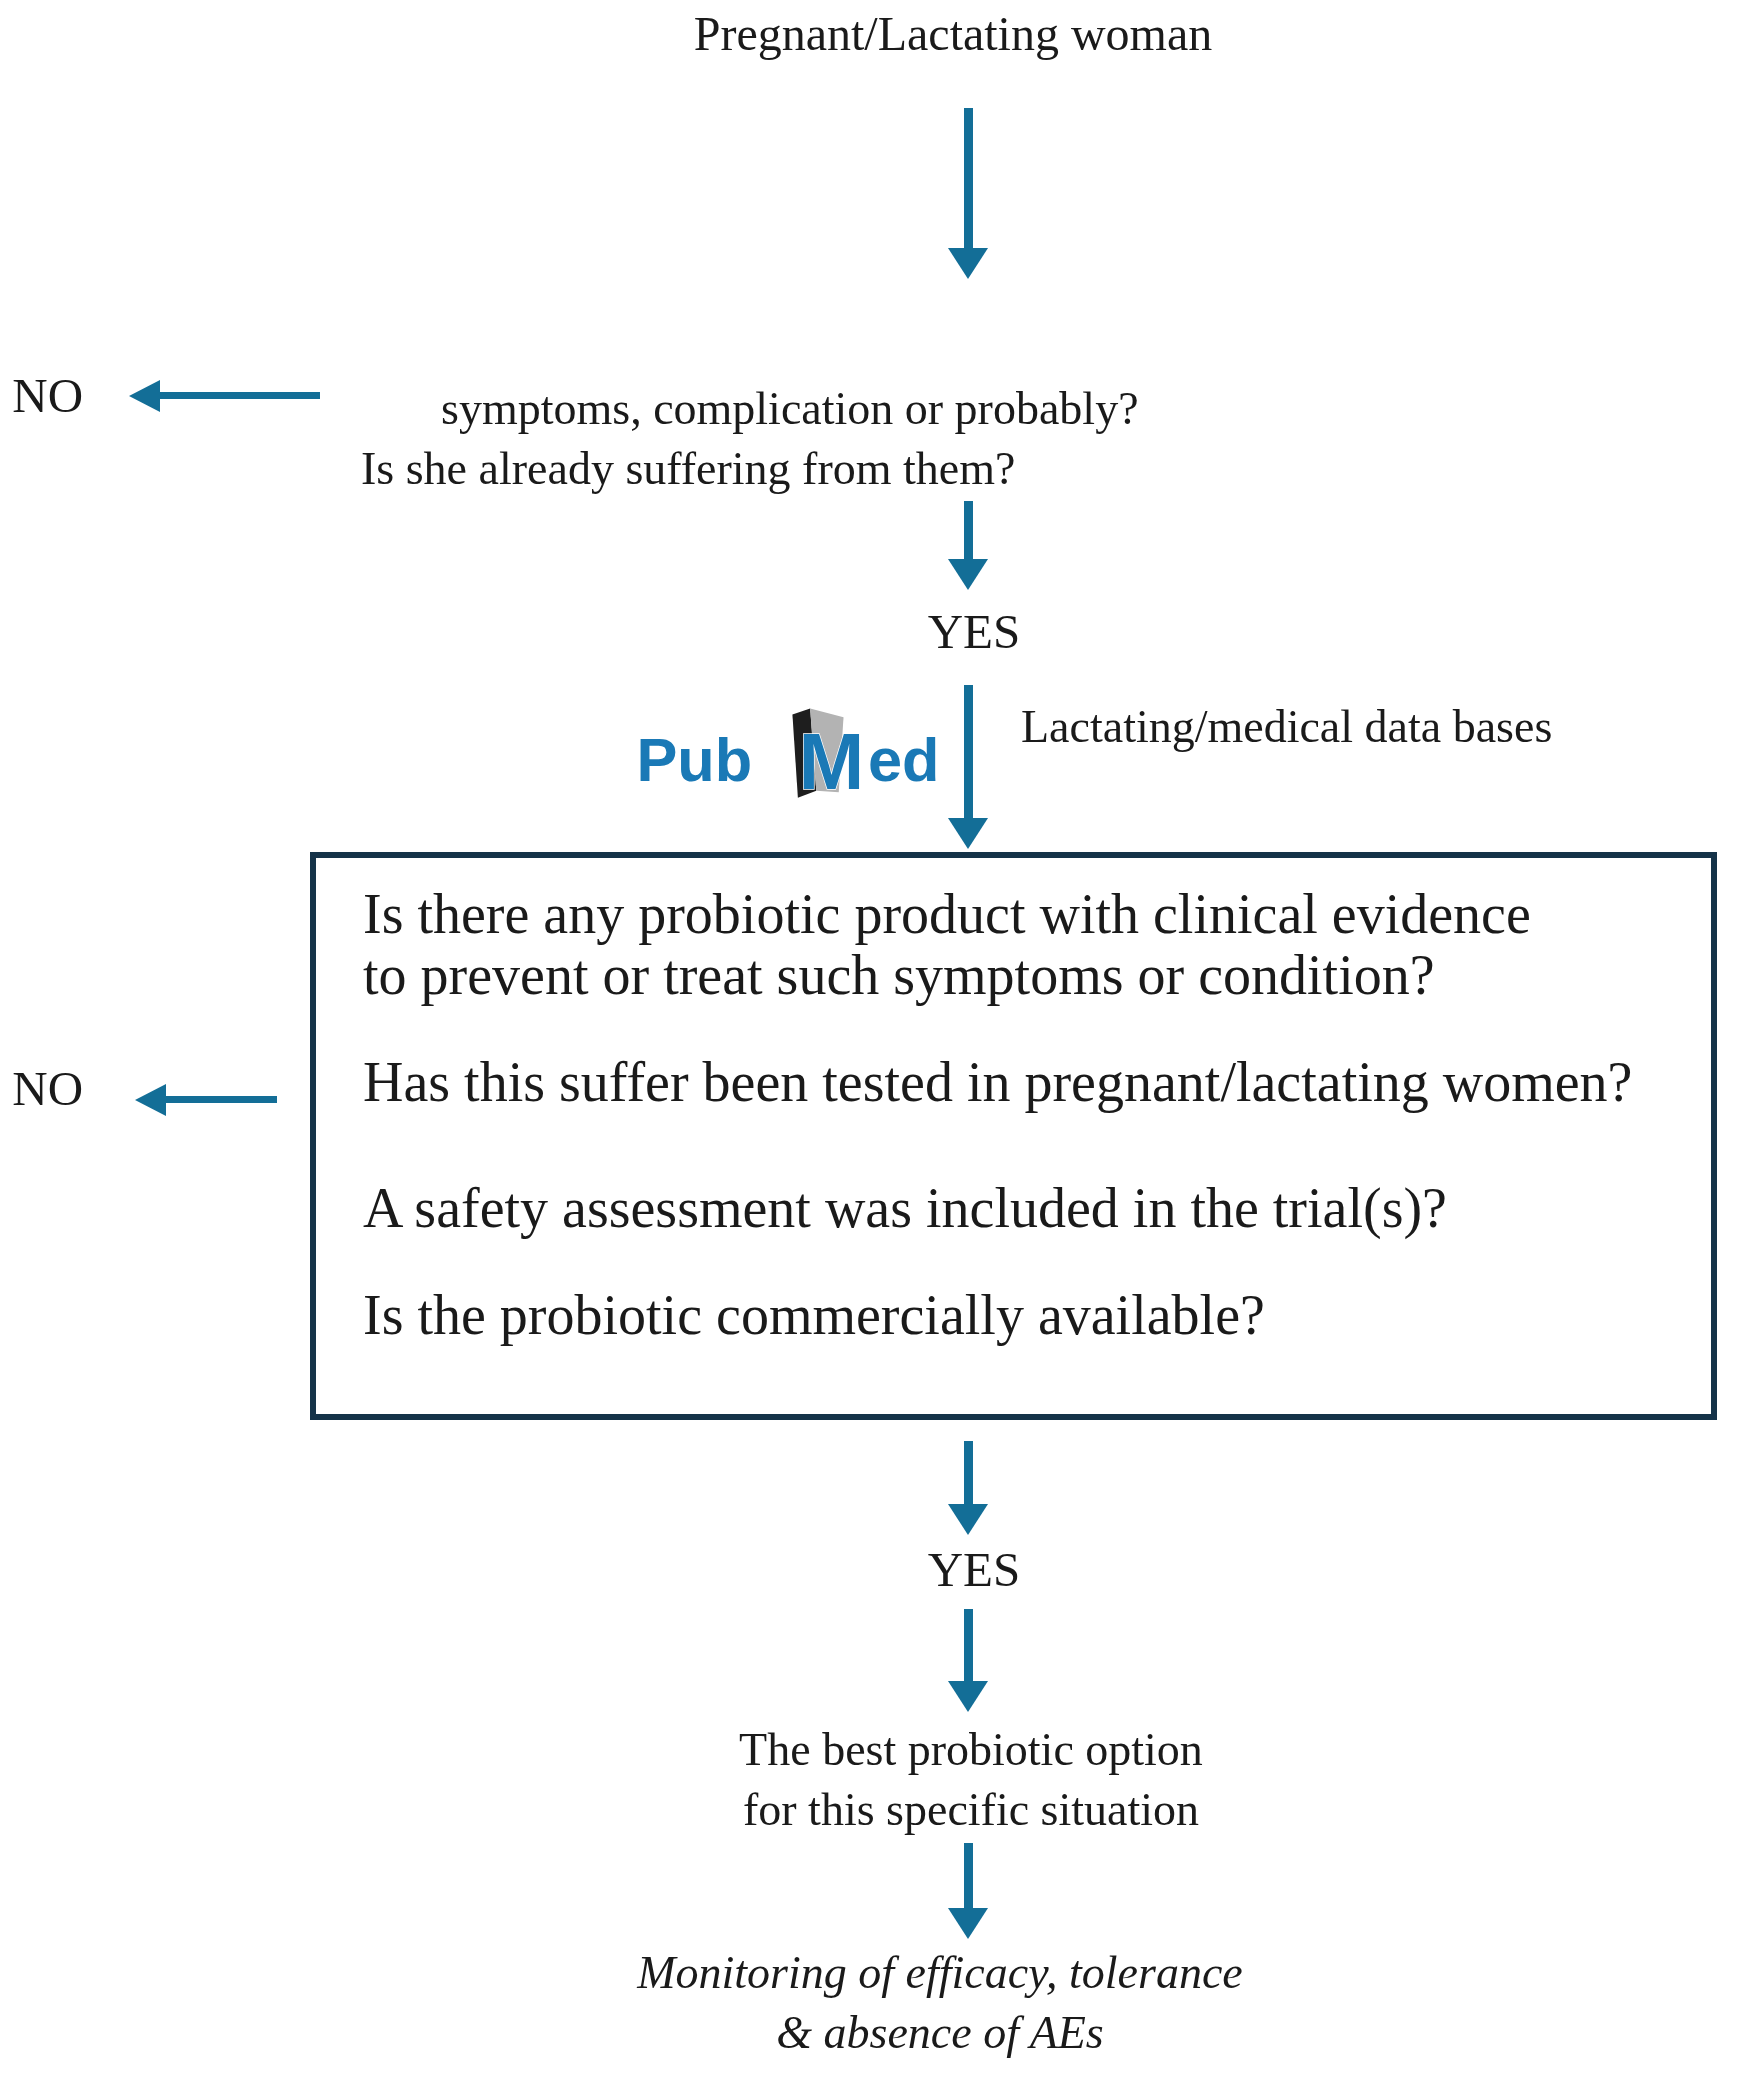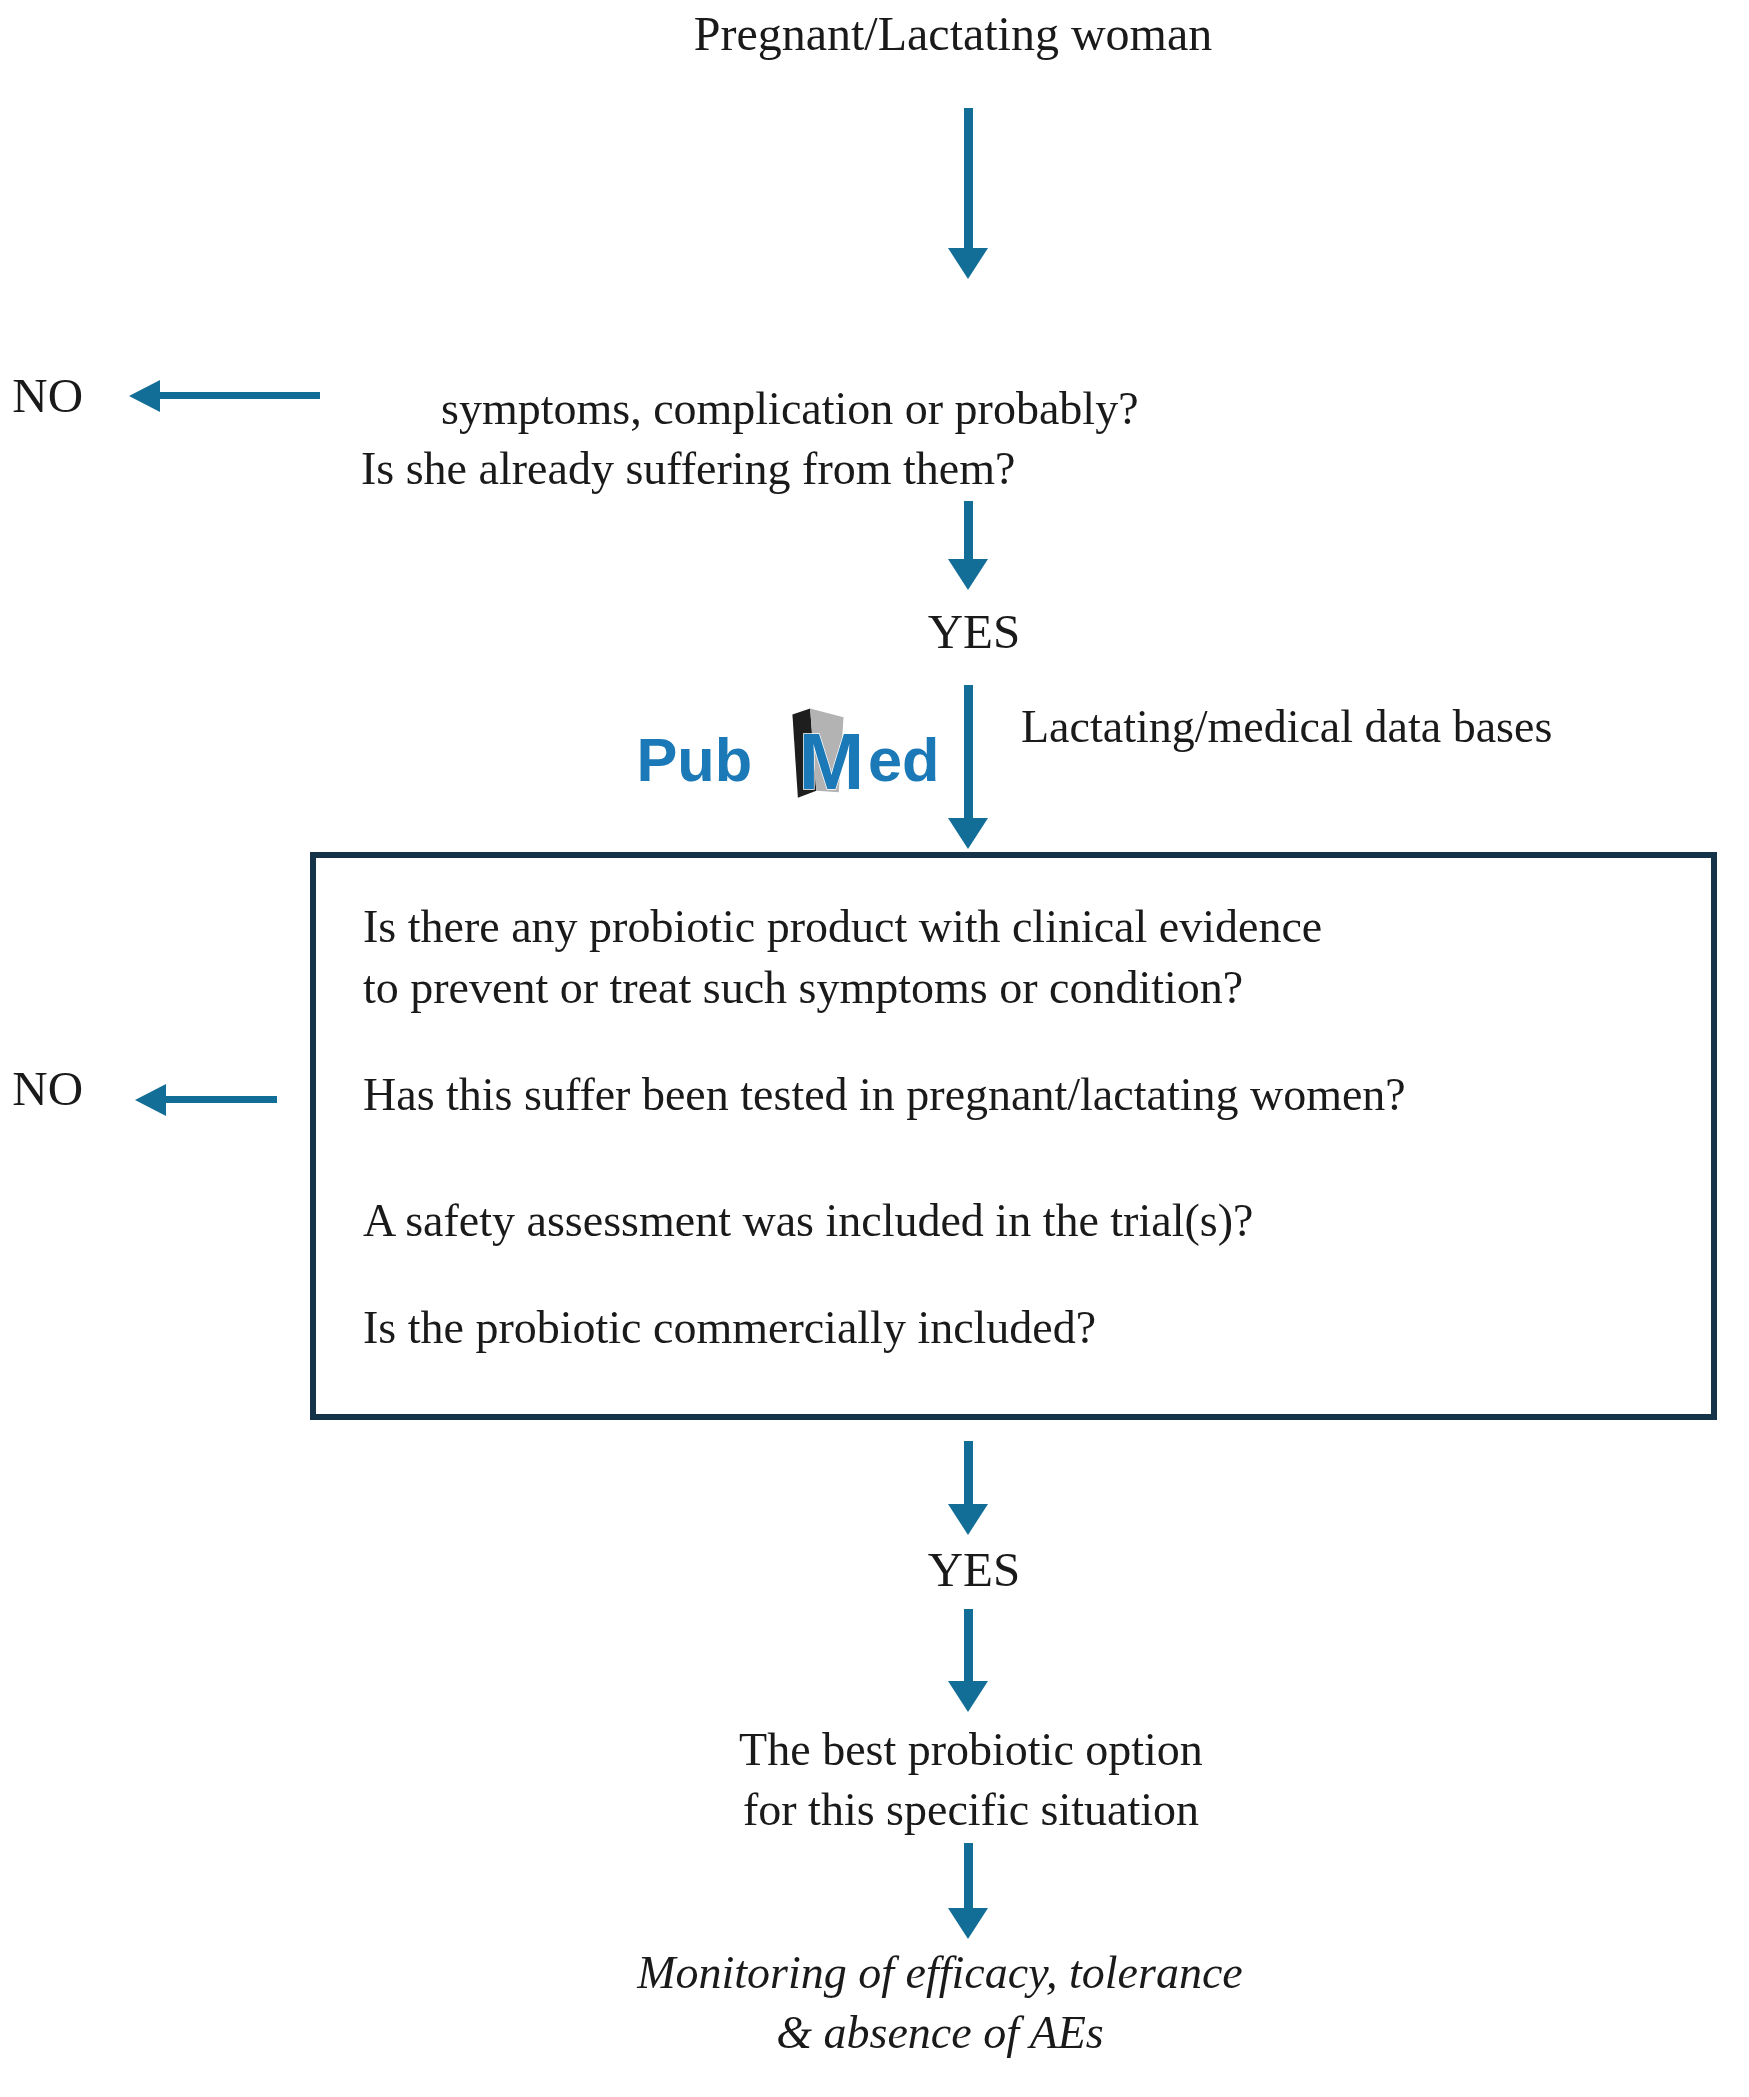--- a/index.html
+++ b/index.html
@@ -21,21 +21,21 @@
   .v-arrow .shaft{width:9px;flex:1 1 auto;background:#136e97;}
   .v-arrow .head{width:0;height:0;border-left:20px solid transparent;border-right:20px solid transparent;border-top:31px solid #136e97;}
   
   .h-arrow{position:absolute;display:flex;flex-direction:row;align-items:center;}
   .h-arrow .head{width:0;height:0;border-top:16.4px solid transparent;border-bottom:16.4px solid transparent;border-right:31px solid #136e97;}
   .h-arrow .shaft{height:7.5px;flex:1 1 auto;background:#136e97;}
   .decision-box{
     position:absolute;left:310px;top:852px;width:1407px;height:568px;
     border:6.8px solid #153349;background:#ffffff;box-sizing:border-box;
   }
-  .box-line{position:absolute;white-space:nowrap;font-size:46px;margin-top:18px;}
+  .box-line{position:absolute;white-space:nowrap;font-size:56px;}
 </style>
 </head>
 <body>
 
 <div class="canvas">
 
   <div class="txt centered" style="left:953px;top:5.5px;font-size:48px;">Pregnant/Lactating woman</div>
 
   <div class="v-arrow" style="left:948px;top:108px;height:171px;">
     <div class="shaft"></div>
@@ -71,21 +71,21 @@
     <text x="340" y="112" font-family="Liberation Sans, sans-serif" font-weight="bold" font-size="90" fill="#1a79b6">ed</text>
   </svg>
 
   <div class="txt body-txt" style="left:1021px;top:696px;line-height:62px;">Lactating/medical data bases</div>
 
   <div class="decision-box"></div>
   <div class="box-line" style="left:363px;top:882px;">Is there any probiotic product with clinical evidence</div>
   <div class="box-line" style="left:363px;top:943px;">to prevent or treat such symptoms or condition?</div>
   <div class="box-line" style="left:363px;top:1050px;">Has this suffer been tested in pregnant/lactating women?</div>
   <div class="box-line" style="left:363px;top:1176px;">A safety assessment was included in the trial(s)?</div>
-  <div class="box-line" style="left:363px;top:1283px;">Is the probiotic commercially included?</div>
+  <div class="box-line" style="left:363px;top:1283px;">Is the probiotic commercially available?</div>
 
   <div class="txt label-txt" style="left:12.3px;top:1060px;">NO</div>
   <div class="h-arrow" style="left:135px;top:1083px;width:142px;height:33px;">
     <div class="head"></div>
     <div class="shaft"></div>
   </div>
 
   <div class="v-arrow" style="left:948px;top:1441px;height:94px;">
     <div class="shaft"></div>
     <div class="head"></div>

